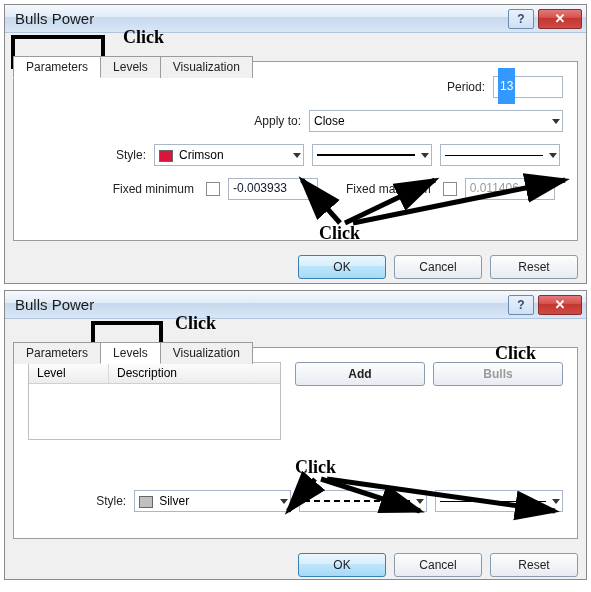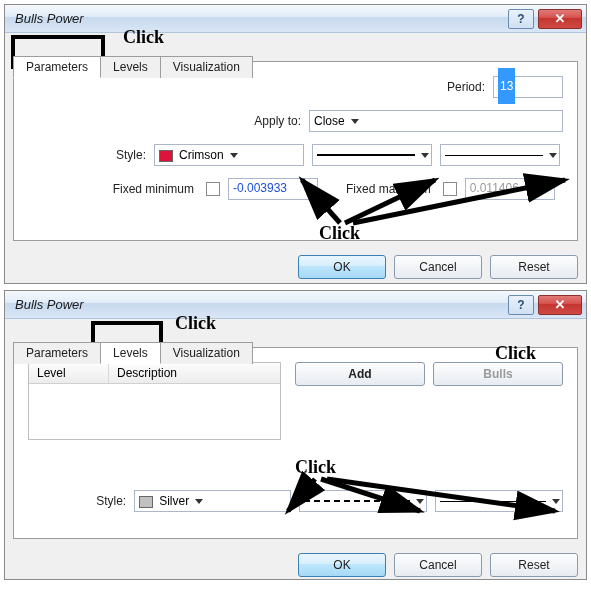--- a/index.html
+++ b/index.html
@@ -16,22 +16,21 @@
     background: linear-gradient(to bottom, #f6f9fd 0%, #e0ebf7 45%, #c7d9ee 46%, #d9e6f5 100%);
     border-bottom: 1px solid #b0c4de;
     height: 28px;
     display: flex;
     align-items: center;
     padding: 0 4px 0 10px;
   }
   .titlebar-title {
     flex: 1;
     color: #1a1a1a;
-    font-size: 13px;
-    font-style: italic;
+    font-size: 15px;
   }
   .titlebar-btn {
     height: 20px;
     border: 1px solid #6a8bb0;
     border-radius: 2px;
     margin-left: 4px;
     display: flex;
     align-items: center;
     justify-content: center;
     font-family: sans-serif;
@@ -85,21 +84,21 @@
   .lbl { text-align:right; margin-right:8px; color:#222; }
 
   .combo,.textbox,.num {
     border:1px solid #a9b7c8;
     background:#fff;
     height:22px;
     padding:2px 4px;
     font-size:12px;
   }
   .combo {
-    display:flex; align-items:center; 
+    display:flex; align-items:center; justify-content:space-between;
     padding-right:2px;
   }
   .combo .arrow {
     width:0;height:0;border-left:4px solid transparent;border-right:4px solid transparent;border-top:5px solid #333;
     margin-left:6px;
   }
   .swatch { width:14px; height:12px; display:inline-block; border:1px solid #666; margin-right:6px; vertical-align:middle;}
   .swatch.crimson{background:#dc143c;}
   .swatch.silver{background:#c0c0c0;}
 
@@ -203,21 +202,21 @@
       </div>
       <div class="combo" style="width:120px;margin-left:8px;">
         <span class="line-thin"></span>
         <span class="arrow"></span>
       </div>
     </div>
 
     <div class="row">
       <span class="lbl" style="width:166px;">Fixed minimum</span>
       <span class="chk"></span>
-      <div class="textbox" style="width:90px;margin-left:8px;color:#1d4ed8;">-0.003933</div>
+      <div class="textbox" style="width:90px;margin-left:8px;color:#0f172a;">-0.003933</div>
       <span class="lbl" style="margin-left:28px;">Fixed maximum</span>
       <span class="chk"></span>
       <div class="textbox" style="width:90px;margin-left:8px;color:#9a9a9a;">0.011406</div>
     </div>
   </div>
 
   <div class="btnrow">
     <div class="btn primary">OK</div>
     <div class="btn">Cancel</div>
     <div class="btn">Reset</div>

